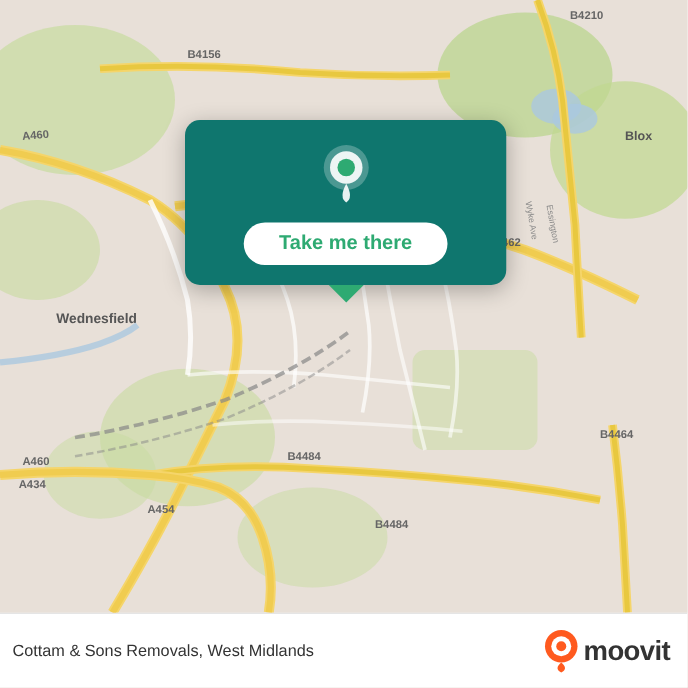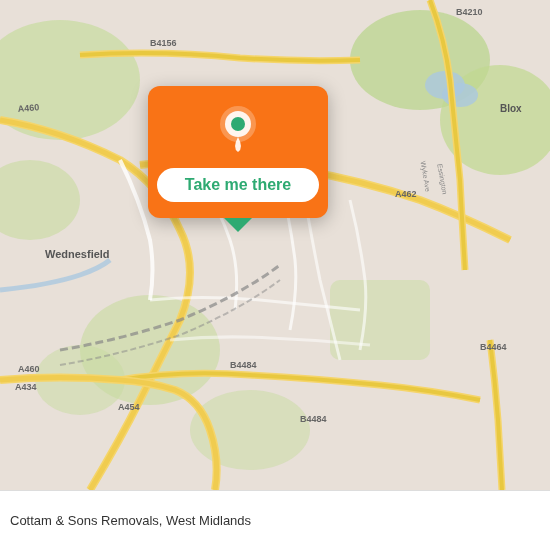--- a/index.html
+++ b/index.html
@@ -24,24 +24,24 @@
     #map-svg {
       width: 100%;
       height: 100%;
       position: absolute;
       top: 0; left: 0;
     }
 
     
     #popup-card {
       position: absolute;
-      top: 86px;
+      top: 96px;
       left: 148px;
-      width: 180px;
-      background: #f97316;
+      width: 257px;
+      background: #0f766e;
       border-radius: 12px;
       display: flex;
       flex-direction: column;
       align-items: center;
       padding: 18px 20px 16px 20px;
       box-shadow: 0 4px 18px rgba(0,0,0,0.28);
       z-index: 10;
     }
 
     #popup-card::after {
@@ -204,13 +204,23 @@
     </svg>
 
     <button id="take-me-there-btn">Take me there</button>
   </div>
 
 </div>
 
 <div id="bottom-bar">
   <span id="location-text">Cottam &amp; Sons Removals, West Midlands</span>
 
+  <div id="moovit-logo">
+
+    <svg class="moovit-pin" viewBox="0 0 28 36" xmlns="http://www.w3.org/2000/svg">
+      <ellipse cx="14" cy="14" rx="13" ry="13" fill="#ff5a1f"></ellipse>
+      <ellipse cx="14" cy="14" rx="8" ry="8" fill="white"></ellipse>
+      <ellipse cx="14" cy="14" rx="4" ry="4" fill="#ff5a1f"></ellipse>
+      <path d="M 14 27 Q 8 32 14 35 Q 20 32 14 27" fill="#ff5a1f"></path>
+    </svg>
+    <span class="moovit-text">moovit</span>
+  </div>
 </div>
 
 </body></html>

